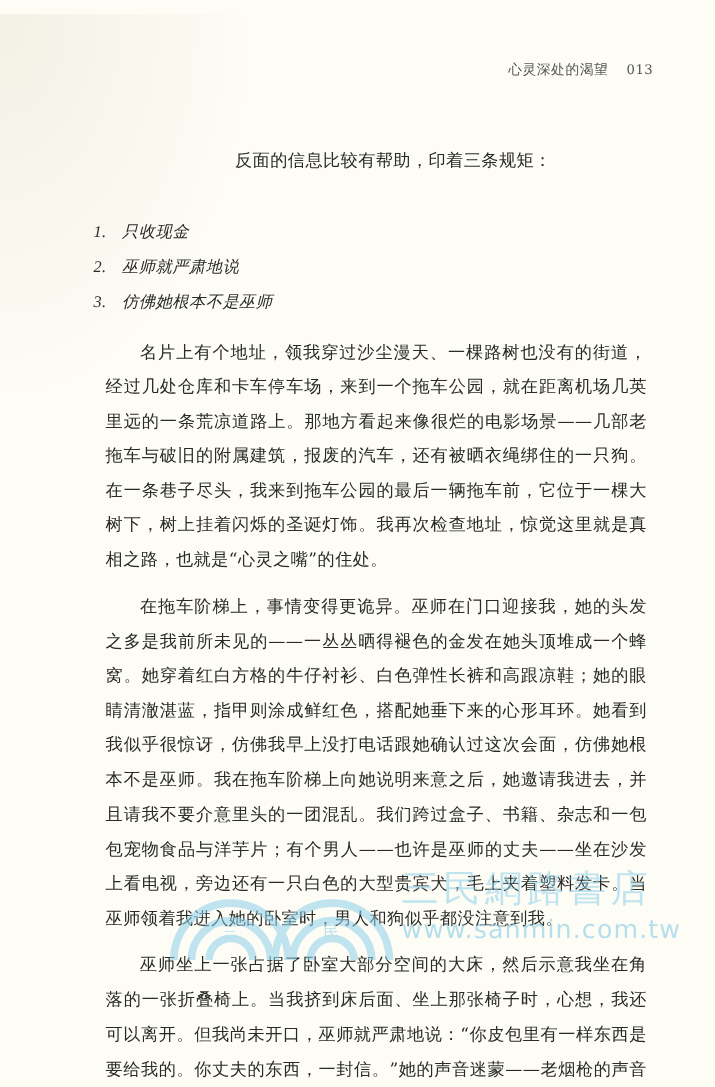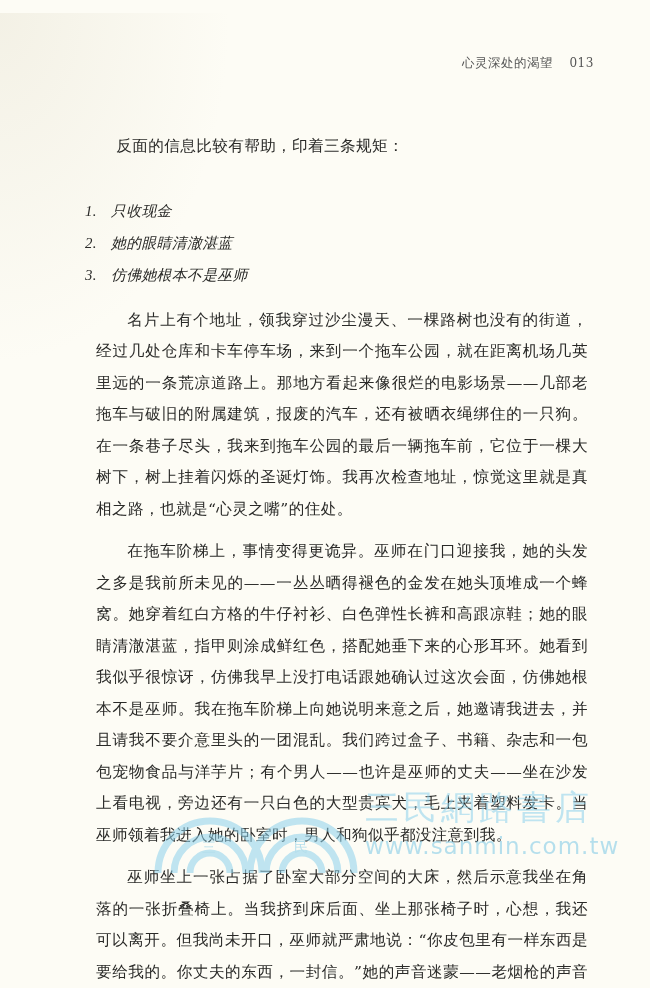--- a/index.html
+++ b/index.html
@@ -41,20 +41,21 @@
       left: 85px;
       top: 118px;
       width: 514px;
       font-size: 15.6px;
       line-height: 31.5px;
       letter-spacing: 0.4px;
     }
     .intro {
       margin: 0 0 0 0;
       text-indent: 2em;
+      text-align: center;
     }
     .rules {
       list-style: none;
       margin: 32px 0 14px 0;
       padding: 0;
       font-style: italic;
     }
     .rules li {
       line-height: 32px;
       font-family: "DejaVu Sans", sans-serif;
@@ -118,21 +119,21 @@
   </div>
 
   <div class="content">
     <p class="intro">反面的信息比较有帮助，印着三条规矩：</p>
 
     <ol class="rules">
       <li>
         <span class="num">1.</span><span>只收现金</span>
       </li>
       <li>
-        <span class="num">2.</span><span>她的眼睛清澈湛蓝</span>
+        <span class="num">2.</span><span>巫师就严肃地说</span>
       </li>
       <li>
         <span class="num">3.</span><span>仿佛她根本不是巫师</span>
       </li>
     </ol>
 
     <p class="para">名片上有个地址，领我穿过沙尘漫天、一棵路树也没有的街道，经过几处仓库和卡车停车场，来到一个拖车公园，就在距离机场几英里远的一条荒凉道路上。那地方看起来像很烂的电影场景——几部老拖车与破旧的附属建筑，报废的汽车，还有被晒衣绳绑住的一只狗。在一条巷子尽头，我来到拖车公园的最后一辆拖车前，它位于一棵大树下，树上挂着闪烁的圣诞灯饰。我再次检查地址，惊觉这里就是真相之路，也就是“心灵之嘴”的住处。</p>
     <p class="para">在拖车阶梯上，事情变得更诡异。巫师在门口迎接我，她的头发之多是我前所未见的——一丛丛晒得褪色的金发在她头顶堆成一个蜂窝。她穿着红白方格的牛仔衬衫、白色弹性长裤和高跟凉鞋；她的眼睛清澈湛蓝，指甲则涂成鲜红色，搭配她垂下来的心形耳环。她看到我似乎很惊讶，仿佛我早上没打电话跟她确认过这次会面，仿佛她根本不是巫师。我在拖车阶梯上向她说明来意之后，她邀请我进去，并且请我不要介意里头的一团混乱。我们跨过盒子、书籍、杂志和一包包宠物食品与洋芋片；有个男人——也许是巫师的丈夫——坐在沙发上看电视，旁边还有一只白色的大型贵宾犬，毛上夹着塑料发卡。当巫师领着我进入她的卧室时，男人和狗似乎都没注意到我。</p>
     <p class="para">巫师坐上一张占据了卧室大部分空间的大床，然后示意我坐在角落的一张折叠椅上。当我挤到床后面、坐上那张椅子时，心想，我还可以离开。但我尚未开口，巫师就严肃地说：“你皮包里有一样东西是要给我的。你丈夫的东西，一封信。”她的声音迷蒙——老烟枪的声音——但也有一点带着鼻音的口音，听起来像老影星梅·蕙丝。我真不知道自己在干什么，居然跑到</p>
   </div>

